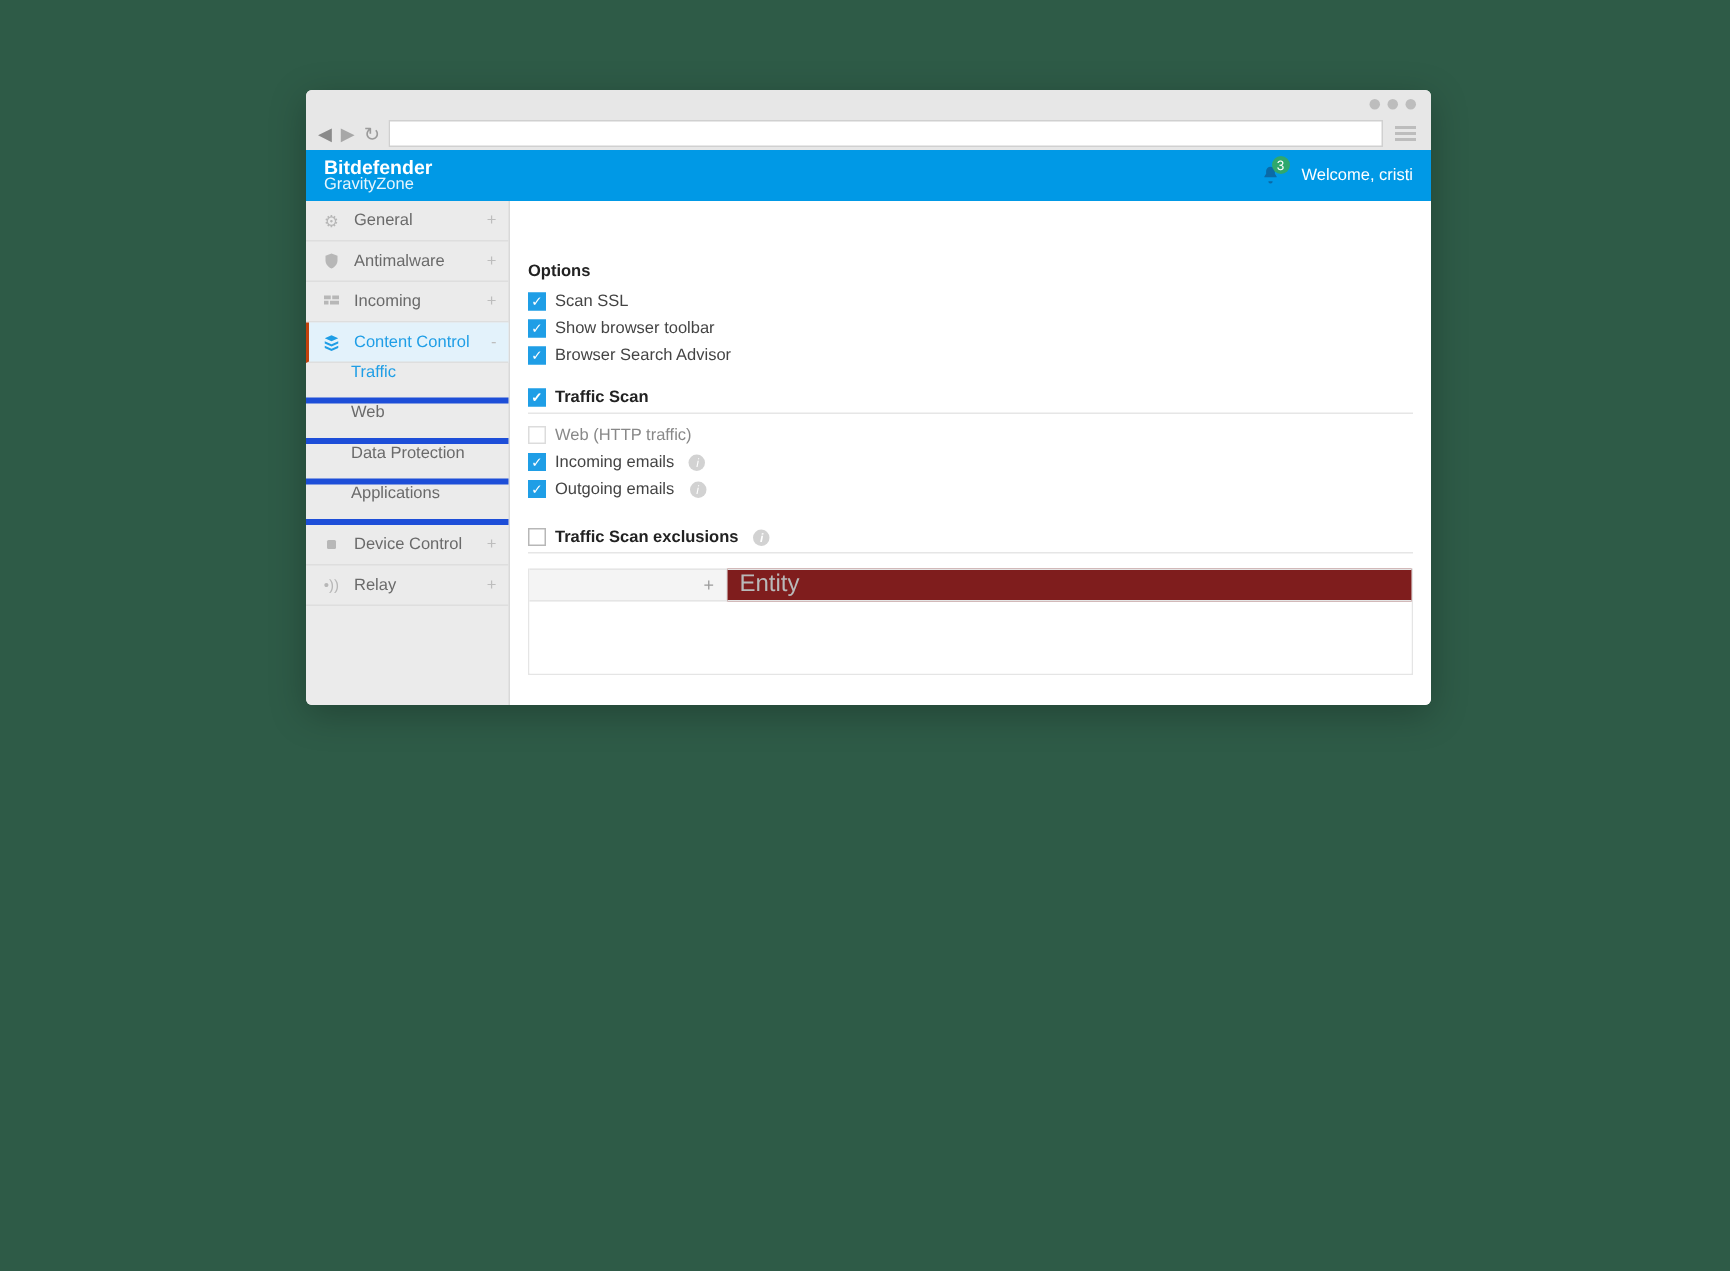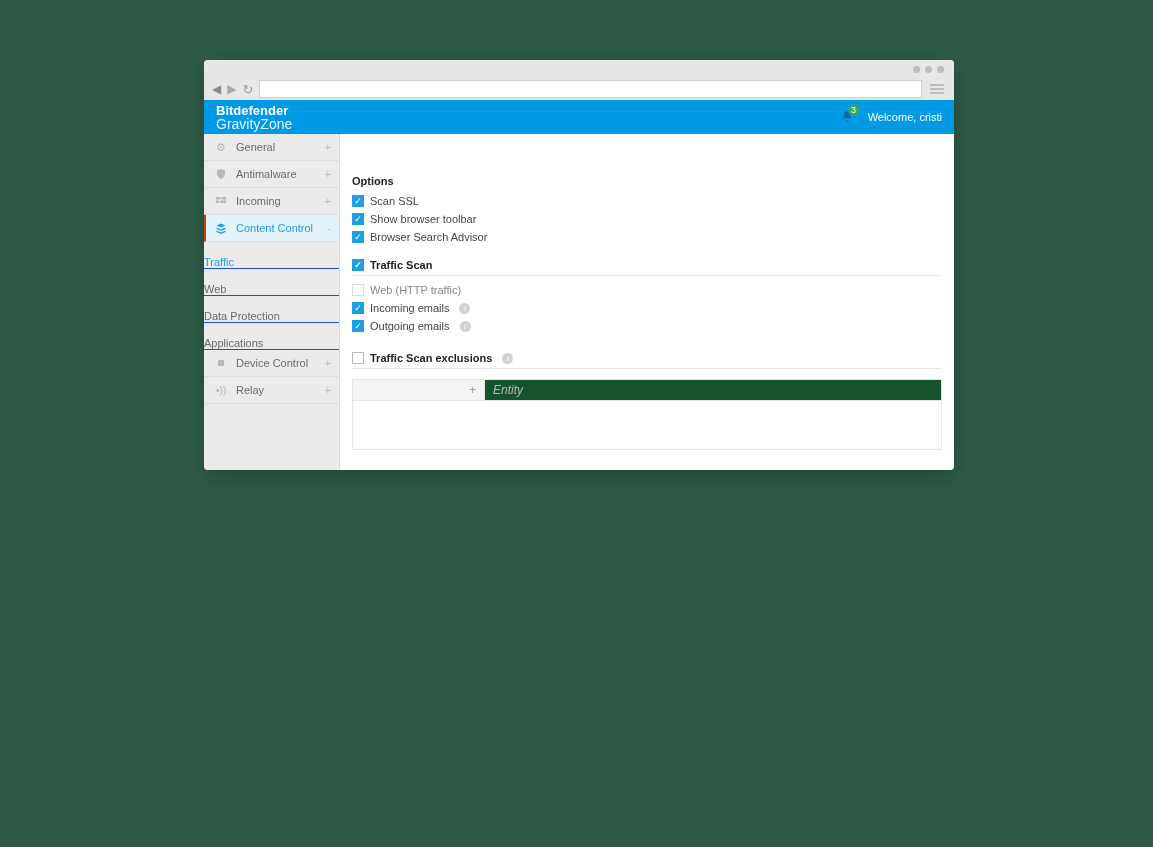--- a/index.html
+++ b/index.html
@@ -63,21 +63,21 @@
     background: #0099e6;
     color: #fff;
     height: 32px;
     display: flex;
     align-items: center;
     justify-content: space-between;
     padding: 17px 12px;
   }
   .brand { line-height: 1; }
   .brand-name { font-weight: 700; font-size: 13px; }
-  .brand-sub { font-size: 14px; opacity: .9; }
+  .brand-sub { font-size: 11px; opacity: .9; }
   .header-right { display: flex; align-items: center; gap: 14px; font-size: 11px; }
   .bell {
     position: relative;
     width: 14px; height: 14px;
   }
   .bell svg { display: block; }
   .badge {
     position: absolute;
     top: -6px; right: -6px;
     background: #2fa86d;
@@ -111,24 +111,25 @@
   .side-icon { width: 14px; height: 14px; margin-right: 8px; color:#b7b7b7; display:flex; align-items:center; justify-content:center; }
   .side-item.active {
     background: #e3f2fb;
     color: #1f9ee6;
     border-left: 2px solid #c2410c;
     padding-left: 8px;
   }
   .side-item.active .side-icon { color:#1f9ee6; }
   .side-sub {
     height: 27px;
-    display: flex; align-items: flex-end;
+    display: flex; align-items: flex-start;
+    padding-left: 30px;
     font-size: 11px;
     color: #6a6a6a;
-    border-bottom: 1px solid #1d4ed8;
+    border-bottom: 4px solid #1d4ed8;
     cursor: pointer;
   }
   .side-sub.active { color: #1f9ee6; }
 
   
   .main {
     flex: 1;
     background: #fff;
     padding: 10px 12px 18px 12px;
     font-size: 11px;
@@ -168,23 +169,22 @@
     padding-right:8px;
     color:#9c9c9c;
     font-size:12px;
   }
   .excl-entity {
     flex:1;
     border:1px solid #e5e5e5;
     border-left:none; border-right:none;
     display:flex; align-items:center;
     padding-left:8px;
-    color:#b9b9b9; font-size:12px;
-    background:#14532d;
-    font-style:italic;
+    color:#b9b9b9; font-size:16px;
+    background:#7f1d1d;
   }
   .excl-header-row { display:flex; height:22px; }
   .excl-h {
     background:#eeeeee;
     color:#bdbdbd; font-weight:700;
     font-size:10px;
     display:flex; align-items:center; padding-left:8px;
   }
   .excl-h.type { width:132px; border-right:1px solid #e5e5e5;}
   .excl-h.ent { flex:1; }

